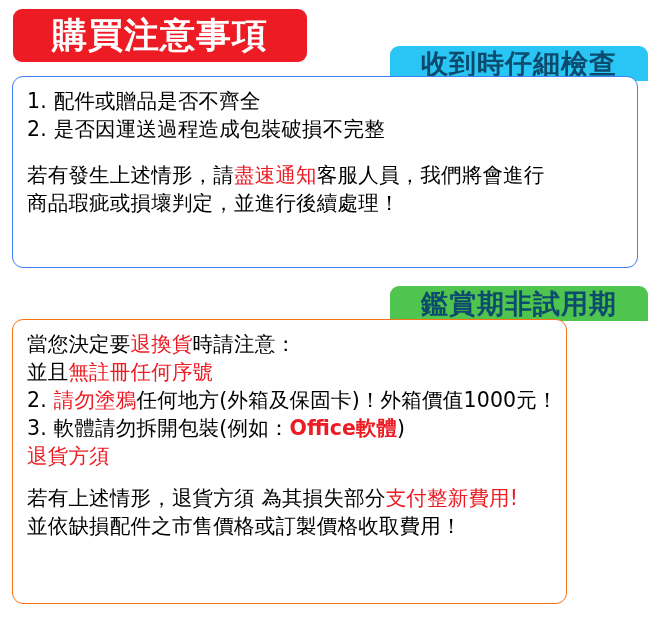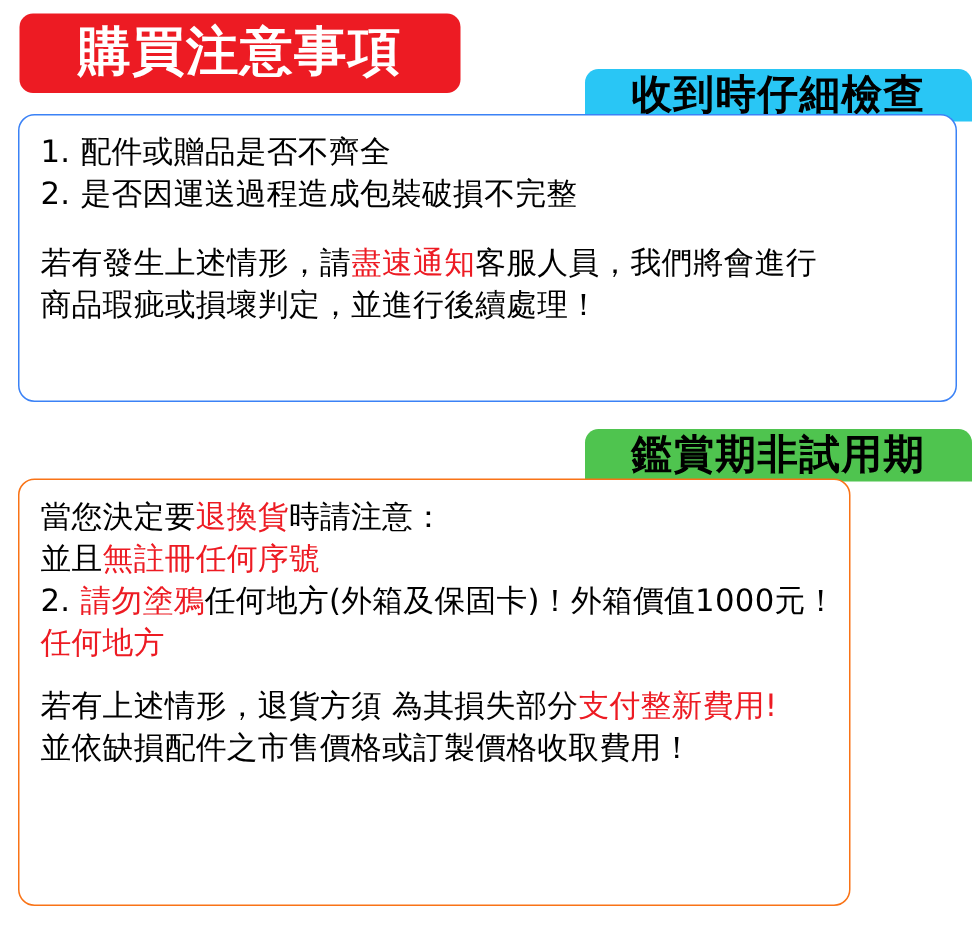--- a/index.html
+++ b/index.html
@@ -39,21 +39,21 @@
     box-sizing: border-box;
   }
 
   
   .section-tab {
     position: absolute;
     height: 35px;
     line-height: 35px;
     font-size: 27px;
     font-weight: bold;
-    color: #000000;
+    color: #0c4a6e;
     text-align: center;
     border-radius: 9px 9px 0 0;
     box-sizing: border-box;
     padding: 0 29px;
     letter-spacing: 1px;
     white-space: nowrap;
   }
   .tab-cyan {
     left: 390px;
     top: 46px;
@@ -139,23 +139,26 @@
       </div>
 
       <div class="line">
         <span>並且</span><span class="hl">無註冊任何序號</span>
       </div>
 
       <div class="line">
         <span>2. </span><span class="hl">請勿塗鴉</span><span>任何地方(外箱及保固卡)！外箱價值1000元！</span>
       </div>
 
+      <div class="line">
+        <span>3. 軟體請勿拆開包裝(例如：</span><span class="hl latin">Office軟體</span><span>)</span>
+      </div>
 
       <div class="line">
-        <span class="hl">任何地方</span>
+        <span class="hl">退貨方須</span>
       </div>
 
       <div class="spacer-sm"></div>
 
       <div class="line">
         <span>若有上述情形，退貨方須 為其損失部分</span><span class="hl">支付整新費用!</span>
       </div>
       <div class="line">並依缺損配件之市售價格或訂製價格收取費用！</div>
     </div>
   </div>

